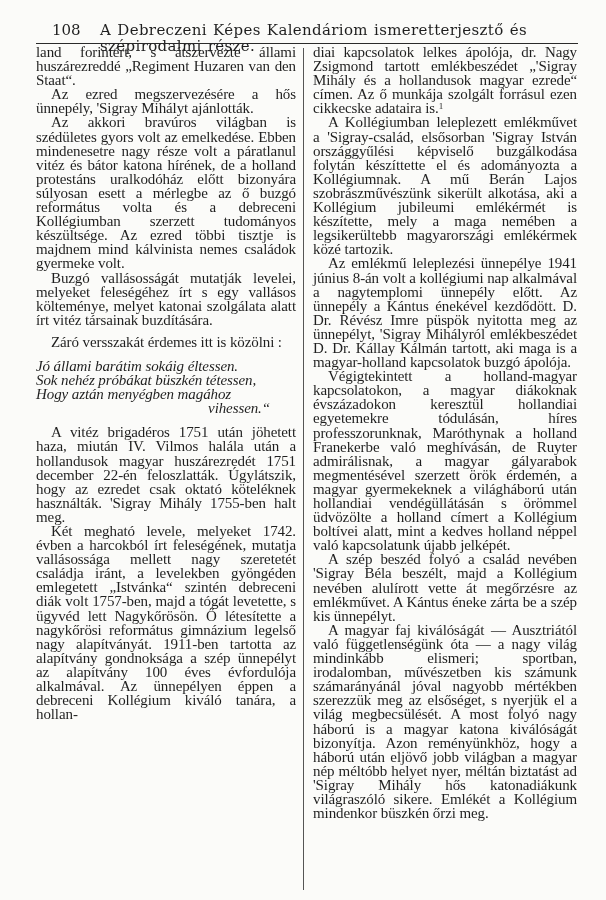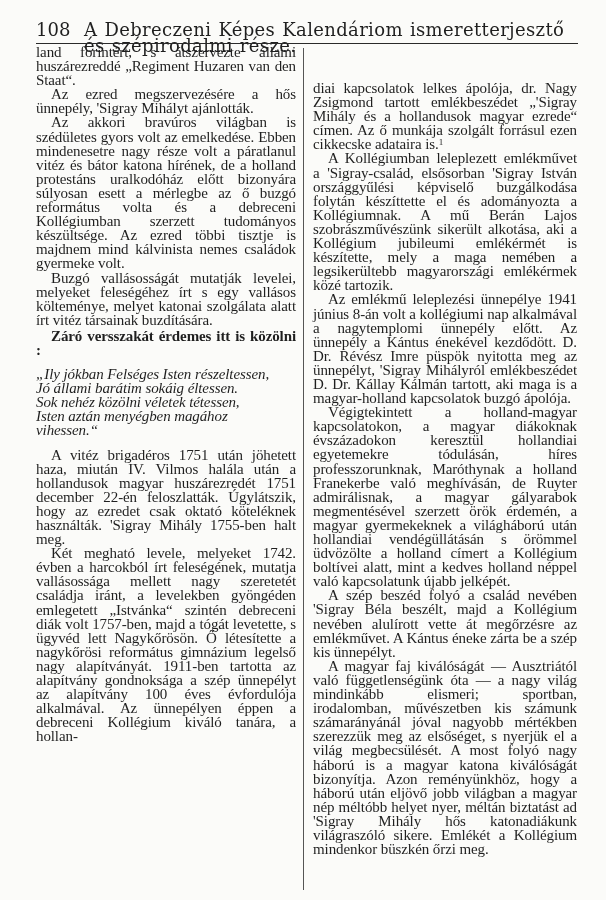--- a/index.html
+++ b/index.html
@@ -4,22 +4,22 @@
   <style>
     html, body { margin: 0; padding: 0; }
     body {
       width: 606px; height: 900px; overflow: hidden;
       background: #fbfbf9;
       color: #1f1f1f;
       font-family: "DejaVu Serif", "Liberation Serif", serif;
       position: relative;
     }
     .page-header {
-      position: absolute; left: 36px; top: 22px; width: 542px; height: 16px;
-      font-size: 18px; line-height: 16px;
+      position: absolute; left: 52px; top: 22px; width: 542px; height: 16px;
+      font-size: 15px; line-height: 16px;
     }
     .page-number { position: absolute; left: 0; top: 0; }
     .running-title {
       position: absolute; left: 48px; top: 0;
       letter-spacing: 0.35px; word-spacing: 1px;
     }
     .header-rule {
       position: absolute; left: 36px; top: 43px; width: 542px; height: 0;
       border-top: 1.5px solid #2a2a2a;
     }
@@ -28,53 +28,52 @@
       border-left: 1px solid #555;
     }
     .column {
       position: absolute; top: 45px;
       font-family: "Liberation Serif", "DejaVu Serif", serif;
       font-size: 15px; line-height: 14.1px;
       text-align: justify;
       letter-spacing: -0.1px;
     }
     .col-left { left: 36px; width: 260px; }
-    .col-right { left: 313px; width: 264px; margin-top: 36px; }
+    .col-right { left: 313px; width: 264px; }
     .column p { margin: 0; text-indent: 15px; hyphens: manual; }
     .column p.no-indent { text-indent: 0; }
-    .column p.gap-before { margin-top: 2px; font-weight: bold; }
+    .column p.gap-before { margin-top: 8px; }
     .poem {
       margin: 10px 0 10px 0; font-style: italic;
       text-align: left;
     }
     .poem .line { display: block; white-space: nowrap; }
-    .poem .line.right { padding-right: 26px; }
+    .poem .line.right { text-align: right; padding-right: 26px; }
     sup { font-size: 9px; line-height: 0; vertical-align: 4px; }
   </style>
 </head>
 <body>
 
 <div class="page-header">
   <span class="page-number">108</span>
   <span class="running-title">A Debreczeni Képes Kalendáriom ismeretterjesztő és szépirodalmi része.</span>
 </div>
 <div class="header-rule"></div>
 <div class="col-rule"></div>
 
 <div class="column col-left">
   <p class="no-indent">land forintért, s átszervezte állami huszárezreddé „Regiment Huzaren van den Staat“.</p>
   <p>Az ezred megszervezésére a hős ünnepély, 'Sigray Mihályt ajánlották.</p>
   <p>Az akkori bravúros világban is szédületes gyors volt az emelkedése. Ebben mindenesetre nagy része volt a páratlanul vitéz és bátor katona hírének, de a holland protestáns uralkodóház előtt bizonyára súlyosan esett a mérlegbe az ő buzgó református volta és a debreceni Kollégiumban szerzett tudományos készültsége. Az ezred többi tisztje is majdnem mind kálvinista nemes családok gyermeke volt.</p>
   <p>Buzgó vallásosságát mutatják levelei, melyeket feleségéhez írt s egy vallásos költeménye, melyet katonai szolgálata alatt írt vitéz társainak buzdítására.</p>
   <p class="gap-before">Záró versszakát érdemes itt is közölni :</p>
   <div class="poem">
-    <span class="line">„Ily jókban Felséges Isten részeltessen,</span>
     <span class="line">Jó állami barátim sokáig éltessen.</span>
-    <span class="line">Sok nehéz közölni véletek tétessen,</span>
-    <span class="line">Isten aztán menyégben magához</span>
+    <span class="line">Sok nehéz próbákat büszkén tétessen,</span>
+    <span class="line">Hogy aztán menyégben magához</span>
     <span class="line right">vihessen.“</span>
   </div>
   <p>A vitéz brigadéros 1751 után jöhetett haza, miután IV. Vilmos halála után a hollandusok magyar huszárezredét 1751 december 22-én feloszlatták. Úgylátszik, hogy az ezredet csak oktató köteléknek használták. 'Sigray Mihály 1755-ben halt meg.</p>
   <p>Két megható levele, melyeket 1742. évben a harcokból írt feleségének, mutatja vallásossága mellett nagy szeretetét családja iránt, a levelekben gyöngéden emlegetett „Istvánka“ szintén debreceni diák volt 1757-ben, majd a tógát levetette, s ügyvéd lett Nagykőrösön. Ő létesítette a nagykőrösi református gimnázium legelső nagy alapítványát. 1911-ben tartotta az alapítvány gondnoksága a szép ünnepélyt az alapítvány 100 éves évfordulója alkalmával. Az ünnepélyen éppen a debreceni Kollégium kiváló tanára, a hollan-</p>
 </div>
 
 <div class="column col-right">
   <p class="no-indent"><span>diai kapcsolatok lelkes ápolója, dr. Nagy Zsigmond tartott emlékbeszédet „'Sigray Mihály és a hollandusok magyar ezrede“ címen. Az ő munkája szolgált forrásul ezen cikkecske adataira is.</span><sup>1</sup></p>
   <p>A Kollégiumban leleplezett emlékművet a 'Sigray-család, elsősorban 'Sigray István országgyűlési képviselő buzgálkodása folytán készíttette el és adományozta a Kollégiumnak. A mű Berán Lajos szobrászművészünk sikerült alkotása, aki a Kollégium jubileumi emlékérmét is készítette, mely a maga nemében a legsikerültebb magyarországi emlékérmek közé tartozik.</p>
   <p>Az emlékmű leleplezési ünnepélye 1941 június 8-án volt a kollégiumi nap alkalmával a nagytemplomi ünnepély előtt. Az ünnepély a Kántus énekével kezdődött. D. Dr. Révész Imre püspök nyitotta meg az ünnepélyt, 'Sigray Mihályról emlékbeszédet D. Dr. Kállay Kálmán tartott, aki maga is a magyar-holland kapcsolatok buzgó ápolója.</p>

